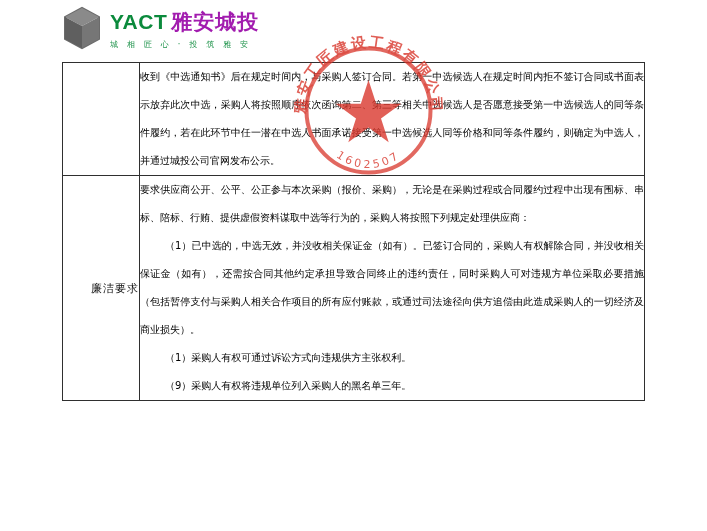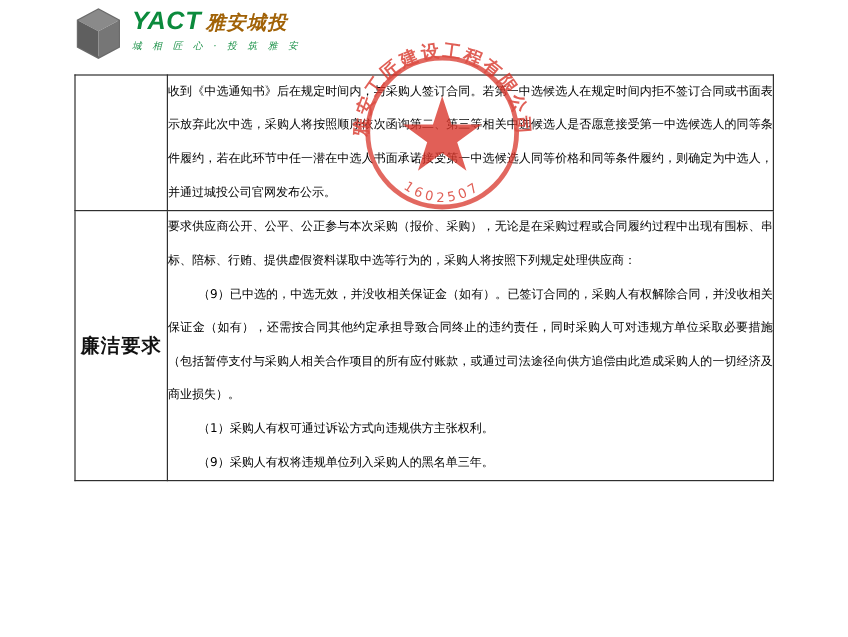--- a/index.html
+++ b/index.html
@@ -22,22 +22,21 @@
     left: 0;
     top: 0;
     width: 707px;
     height: 58px;
   }
   .logo-wrap {
     position: absolute;
     left: 62px;
     top: 6px;
     display: flex;
-    align-items: flex-start;
-    font-style: italic;
+    align-items: flex-end;
   }
   .logo-cube {
     width: 40px;
     height: 44px;
     position: relative;
     margin-right: 8px;
   }
   .logo-cube svg { display:block; }
   .logo-text {
     display: flex;
@@ -50,23 +49,23 @@
   }
   .logo-yact {
     font-family: "Liberation Sans", sans-serif;
     font-size: 21px;
     font-weight: bold;
     color: #0b8a3c;
     letter-spacing: 0.5px;
   }
   .logo-cn {
     font-family: "DejaVu Sans", sans-serif;
-    font-size: 16px;
+    font-size: 21px;
     font-weight: bold;
-    color: #a16207;
+    color: #a21caf;
     margin-left: 4px;
     letter-spacing: 1px;
   }
   .logo-sub {
     font-family: "DejaVu Sans", sans-serif;
     font-size: 8px;
     color: #0b8a3c;
     letter-spacing: 3.2px;
     margin-top: 3px;
     opacity: 0.92;
@@ -81,24 +80,24 @@
     border-collapse: collapse;
     table-layout: fixed;
   }
   .doc-table td {
     border: 1px solid #2f2f2f;
     vertical-align: middle;
     padding: 0;
   }
   .label-cell {
     width: 76px;
-    text-align: center;
+    text-align: right;
     font-family: "DejaVu Sans", sans-serif;
-    font-size: 16px;
-    font-weight: bold;
+    font-size: 11px;
+    font-weight: normal;
     color: #111;
     letter-spacing: 1px;
   }
   .body-cell {
     padding: 8px 11px 9px 11px;
   }
   .para {
     font-family: "DejaVu Sans", sans-serif;
     font-size: 10px;
     line-height: 28px;
@@ -151,21 +150,21 @@
       <tr>
     <td class="label-cell"></td>
     <td class="body-cell">
       <p class="para">收到《中选通知书》后在规定时间内，与采购人签订合同。若第一中选候选人在规定时间内拒不签订合同或书面表示放弃此次中选，采购人将按照顺序依次函询第二、第三等相关中选候选人是否愿意接受第一中选候选人的同等条件履约，若在此环节中任一潜在中选人书面承诺接受第一中选候选人同等价格和同等条件履约，则确定为中选人，并通过城投公司官网发布公示。</p>
     </td>
   </tr>
   <tr>
     <td class="label-cell">廉洁要求</td>
     <td class="body-cell">
       <p class="para">要求供应商公开、公平、公正参与本次采购（报价、采购），无论是在采购过程或合同履约过程中出现有围标、串标、陪标、行贿、提供虚假资料谋取中选等行为的，采购人将按照下列规定处理供应商：</p>
-      <p class="para indent">（9）已中选的，中选无效，并没收相关保证金（如有）。已签订合同的，采购人有权解除合同，并没收相关保证金（如有），还需按合同其他约定承担导致合同终止的违约责任，同时采购人可对违规方单位采取必要措施（包括暂停支付与采购人相关合作项目的所有应付账款，或通过司法途径向供方追偿由此造成采购人的一切经济及商业损失）。</p>
+      <p class="para indent">（1）已中选的，中选无效，并没收相关保证金（如有）。已签订合同的，采购人有权解除合同，并没收相关保证金（如有），还需按合同其他约定承担导致合同终止的违约责任，同时采购人可对违规方单位采取必要措施（包括暂停支付与采购人相关合作项目的所有应付账款，或通过司法途径向供方追偿由此造成采购人的一切经济及商业损失）。</p>
       <p class="para indent">（1）采购人有权可通过诉讼方式向违规供方主张权利。</p>
       <p class="para indent">（9）采购人有权将违规单位列入采购人的黑名单三年。</p>
     </td>
   </tr>
 </tbody>
   </table>
 
 <div class="seal">
   <svg width="165" height="165" viewBox="0 0 165 165">
     <defs>

